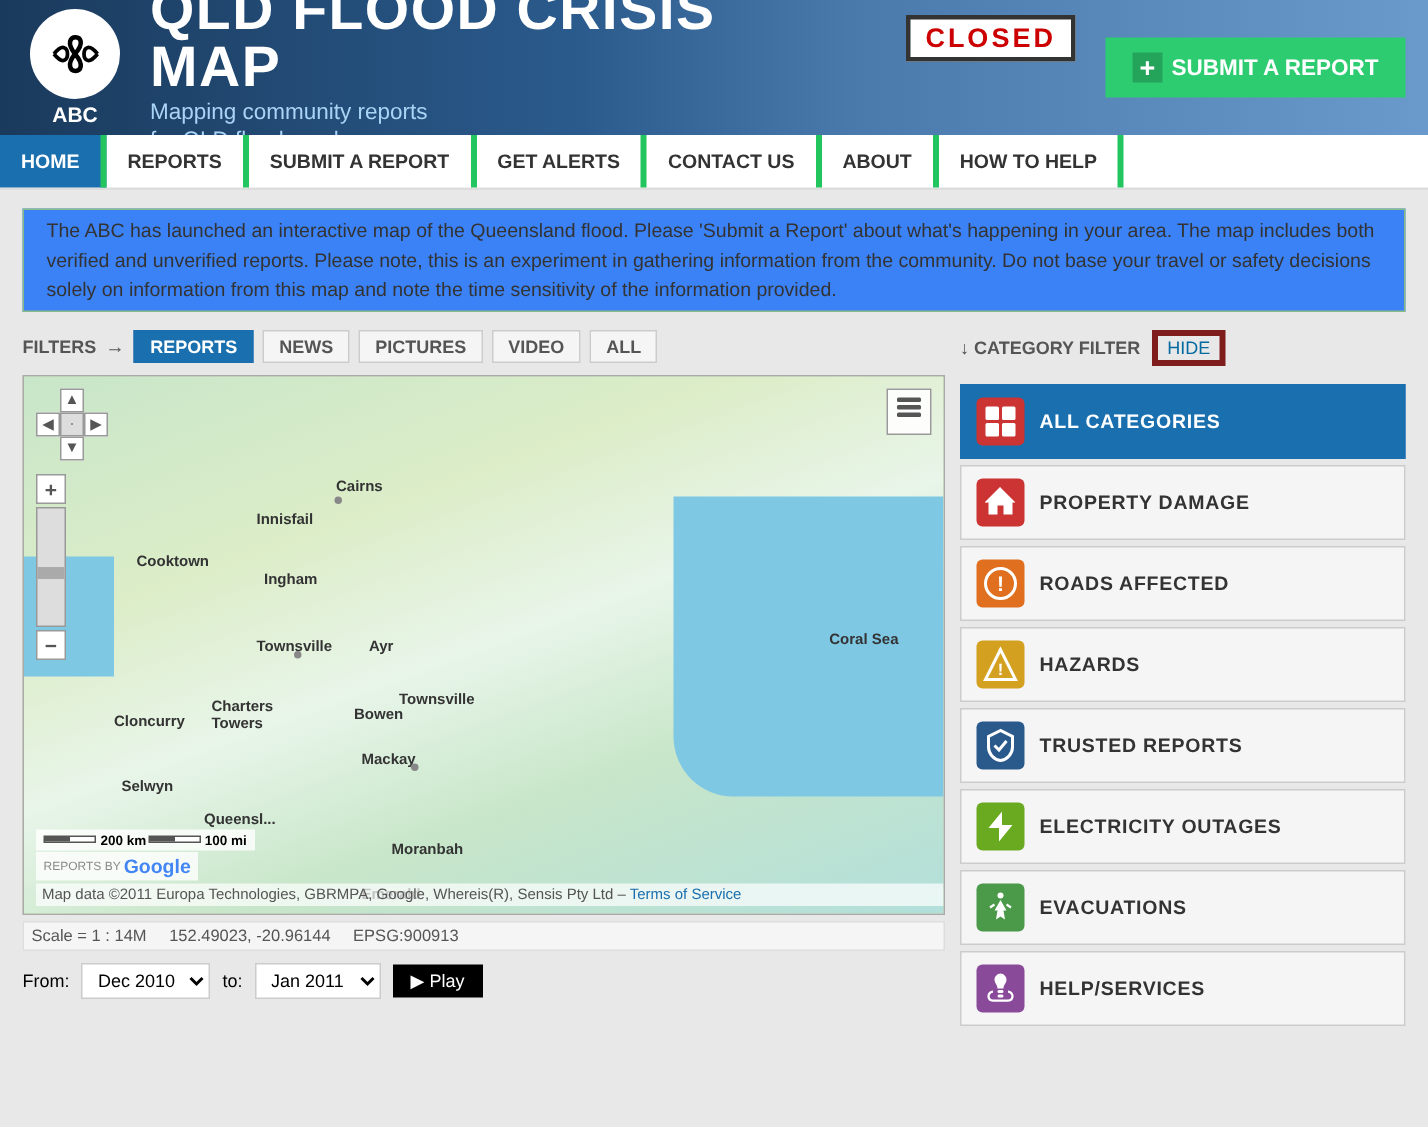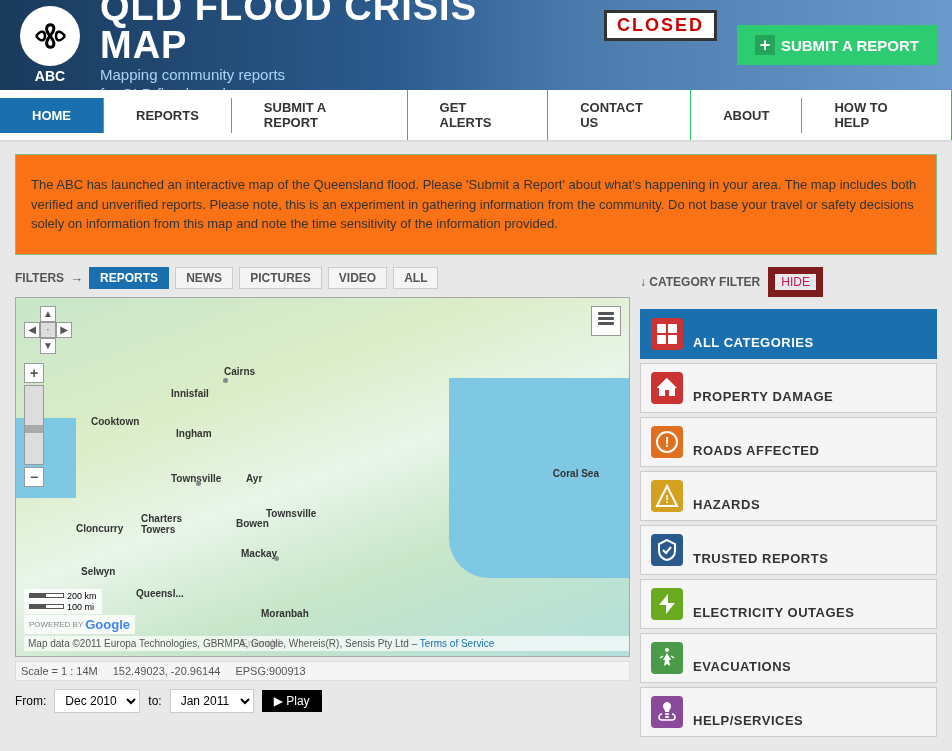--- a/index.html
+++ b/index.html
@@ -89,40 +89,40 @@
 
     
     .nav {
       background: #fff;
       border-bottom: 2px solid #ddd;
       display: flex;
       align-items: center;
     }
     .nav a {
       display: inline-block;
-      padding: 10px 32px;
+      padding: 10px 14px;
       text-decoration: none;
       color: #333;
       font-size: 13px;
       font-weight: bold;
       text-transform: uppercase;
-      border-right: 1px solid #22c55e;
+      border-right: 4px solid #22c55e;
       cursor: pointer;
     }
     .nav a.active {
       background: #1a6faf;
       color: #fff;
     }
 
     
     .notice {
       margin: 12px 15px;
       border: 1px solid #88bb88;
-      background: #f97316;
-      padding: 20px 15px;
+      background: #3b82f6;
+      padding: 4px 15px;
       font-size: 13px;
       color: #333;
       line-height: 1.5;
     }
 
     
     .main-content {
       display: flex;
       gap: 10px;
       padding: 0 15px 15px 15px;
@@ -287,30 +287,30 @@
       display: flex;
       align-items: center;
       gap: 8px;
       margin-bottom: 12px;
       font-size: 12px;
       color: #555;
       text-transform: uppercase;
       font-weight: bold;
     }
     .hide-link {
-      color: #be185d;
+      color: #0369a1;
       cursor: pointer;
       font-weight: normal;
       text-decoration: none;
-      border: 7px solid #7f1d1d;
+      border: 4px solid #7f1d1d;
       padding: 1px 6px;
     }
     .category-item {
       display: flex;
-      align-items: flex-end;
+      align-items: center;
       gap: 10px;
       padding: 8px 10px;
       margin-bottom: 4px;
       cursor: pointer;
       border: 1px solid #ccc;
       background: #f5f5f5;
     }
     .category-item.all-cat {
       background: #1a6faf;
       color: #fff;
@@ -462,34 +462,34 @@
 
         <div class="map-layers-btn">
           <svg width="18" height="18" viewBox="0 0 18 18">
             <rect x="1" y="2" width="16" height="3" rx="1" fill="#555"></rect>
             <rect x="1" y="7" width="16" height="3" rx="1" fill="#555"></rect>
             <rect x="1" y="12" width="16" height="3" rx="1" fill="#555"></rect>
           </svg>
         </div>
 
         <div style="position:absolute;bottom:42px;left:8px;">
-          <div style="background:rgba(255,255,255,0.8);padding:2px 5px;font-size:9px;display:flex;flex-direction:column;gap:1px;">
+          <div style="background:rgba(255,255,255,0.8);padding:2px 5px;font-size:9px;display:flex;flex-direction:row;gap:1px;font-weight:bold;">
             <div style="display:flex;align-items:center;gap:3px;font-size:9px;">
               <div style="width:35px;height:5px;border:1px solid #555;background:linear-gradient(to right,#555 50%,#fff 50%);"></div>
               <span>200 km</span>
             </div>
             <div style="display:flex;align-items:center;gap:3px;font-size:9px;">
               <div style="width:35px;height:5px;border:1px solid #555;background:linear-gradient(to right,#555 50%,#fff 50%);"></div>
               <span>100 mi</span>
             </div>
           </div>
         </div>
 
         <div style="position:absolute;bottom:22px;left:8px;background:rgba(255,255,255,0.8);padding:2px 5px;font-size:9px;color:#888;display:flex;align-items:center;gap:2px;">
-          <span style="font-size:8px;">POWERED BY</span>
+          <span style="font-size:8px;">REPORTS BY</span>
           <span style="color:#4285f4;font-weight:bold;font-size:13px;">Google</span>
         </div>
 
         <div style="position:absolute;bottom:5px;left:8px;right:0;font-size:10px;color:#555;background:rgba(255,255,255,0.7);padding:2px 4px;">
           <span>Map data ©2011 Europa Technologies, GBRMPA, Google, Whereis(R), Sensis Pty Ltd</span> –
           <a style="color:#1a6faf;cursor:pointer;text-align:right;">Terms of Service</a>
         </div>
       </div>
     </div>
 

